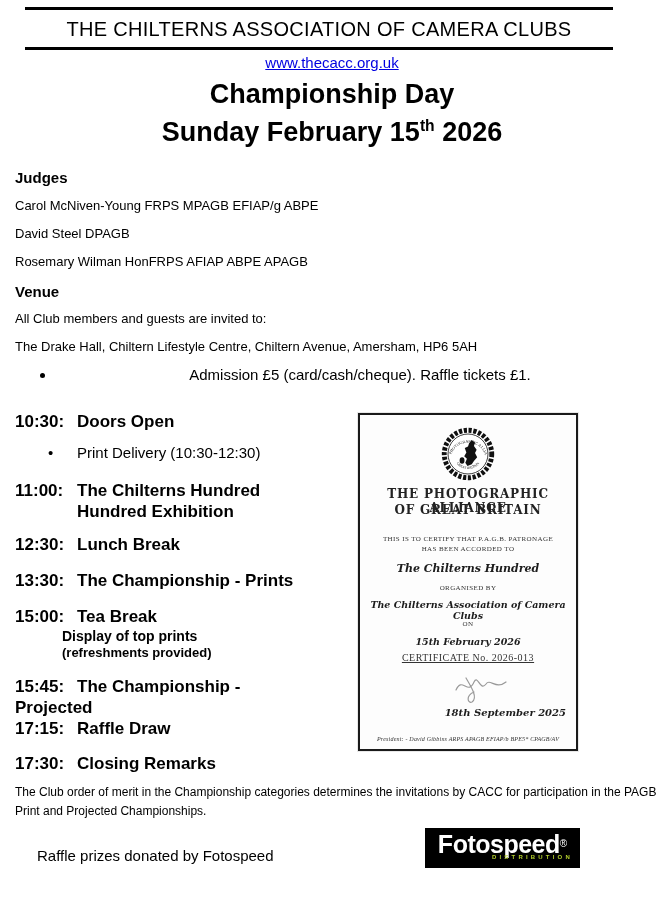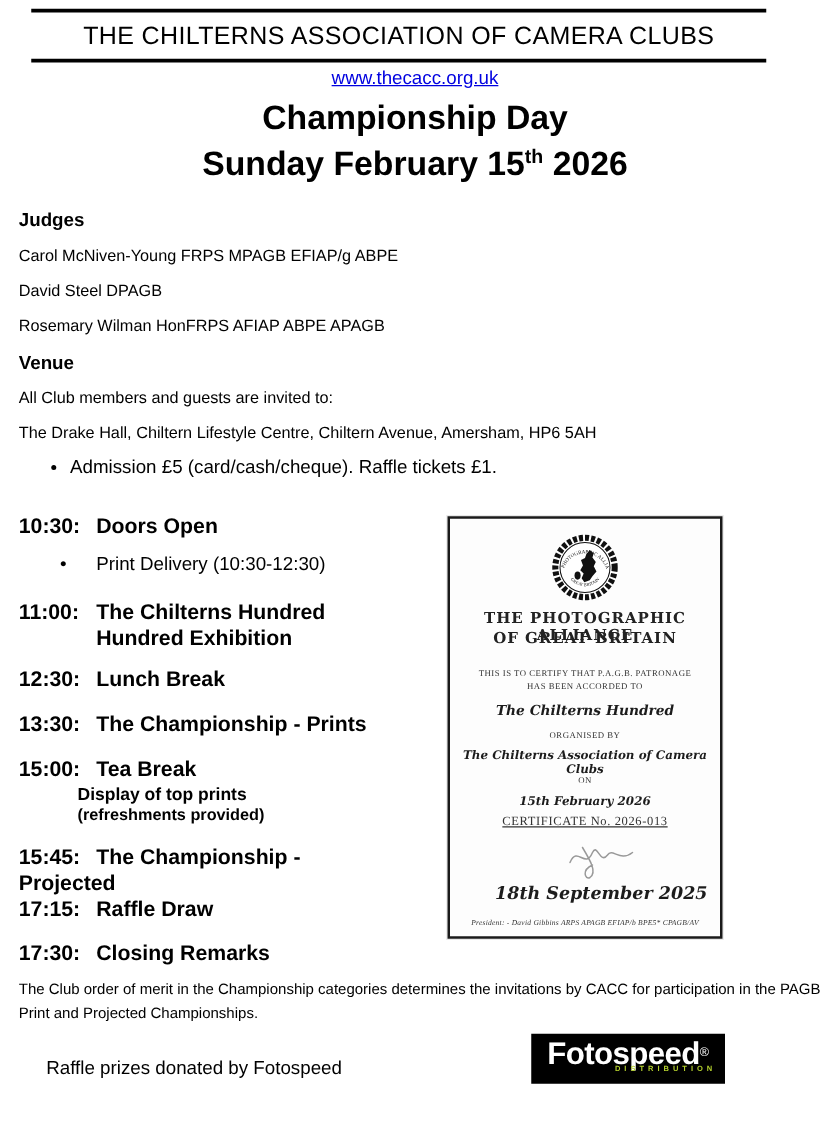--- a/index.html
+++ b/index.html
@@ -37,21 +37,21 @@
   .event-title sup { font-size: 0.58em; }
 
   
   .content { margin: 0 0 0 15px; }
   .section-heading { font-weight: bold; font-size: 15px; margin-top: 20px; line-height: 19px; }
   .venue-heading { margin-top: 10px; }
   .body-line { font-size: 13px; line-height: 20px; margin: 8px 0 0 0; }
   .judge-line { margin-top: 9px; margin-bottom: 0; }
   .judge-line + .judge-line { margin-top: 8px; }
   ul.admission-list { margin: 8px 0 0 0; padding-left: 41px; }
-  ul.admission-list li { font-size: 15px; line-height: 20px; }
+  ul.admission-list li { font-size: 15px; line-height: 20px; text-align: center; }
 
   
   .schedule { margin-top: 26px; width: 345px; }
   .schedule-line { display: flex; font-weight: bold; font-size: 17px; line-height: 21px; }
   .schedule-time { width: 62px; flex-shrink: 0; }
   .sub-bullet { display: flex; margin: 11px 0 0 33px; font-size: 15px; line-height: 20px; }
   .sub-bullet .dot { width: 29px; flex-shrink: 0; text-align: left; }
   .title-line2-indent { margin-left: 62px; font-weight: bold; font-size: 17px; line-height: 21px; }
   .title-line2-flush  { font-weight: bold; font-size: 17px; line-height: 21px; }
   .tea-note1 { margin-left: 47px; font-weight: bold; font-size: 14px; line-height: 18px; }
@@ -77,21 +77,21 @@
   .cert-small { font-size: 7px; letter-spacing: 0.4px; color: #333; }
   .certify1 { top: 120px; } .certify2 { top: 130px; }
   .cert-black { font-family: "DejaVu Serif", serif; font-weight: bold; font-style: italic; color: #1c1c1c; }
   .cert-event-name { top: 147px; font-size: 11px; }
   .cert-organised { top: 169px; }
   .cert-organiser { top: 184px; font-size: 9.5px; }
   .cert-on { top: 205px; }
   .cert-date { top: 221px; font-size: 9.5px; }
   .cert-no { top: 237px; font-size: 10px; letter-spacing: 0.5px; color: #333; text-decoration: underline; }
   .cert-signature { position: absolute; top: 255px; left: 92px; }
-  .cert-issue-date { top: 292px; width: auto; right: 10px; left: auto; font-size: 14px; }
+  .cert-issue-date { top: 292px; width: auto; right: 10px; left: auto; font-size: 10px; }
   .cert-president { top: 321px; font-size: 6px; font-style: italic; color: #333; letter-spacing: 0.2px; }
 
   
   .merit { font-size: 12px; line-height: 19px; margin: 9px 0 2px 0; width: 642px; }
   .footer-row {
     display: flex; align-items: flex-end; justify-content: space-between;
     margin: 7px 84px 0 23px;
   }
   .raffle-credit { font-size: 15px; margin-bottom: 4px; margin-left: 14px; }
   .fotospeed {

